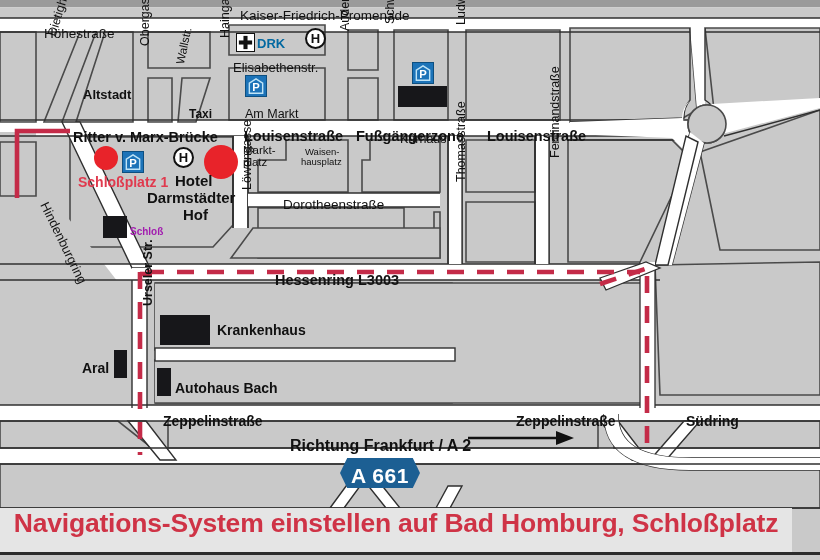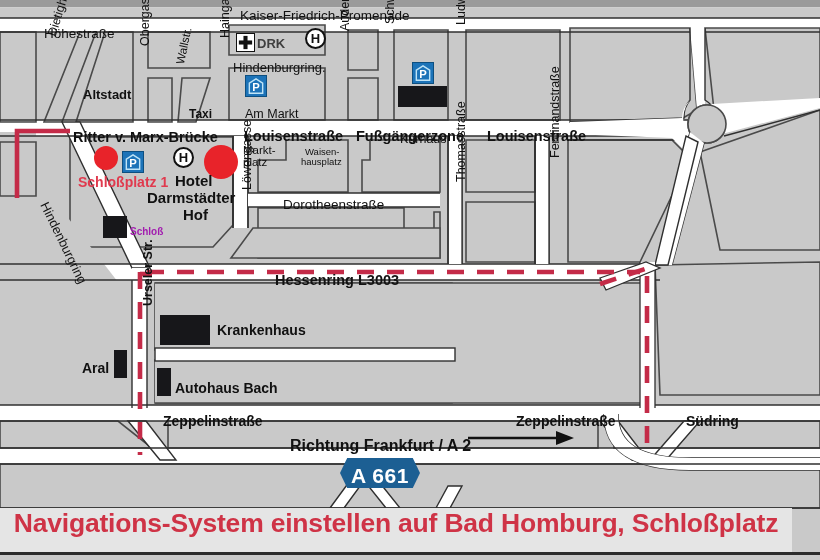--- a/index.html
+++ b/index.html
@@ -266,41 +266,41 @@
     <span>A 661</span>
   </div>
 
   <div id="labels">
       <div class="lbl" style="left: 44px; top: 9px; font-size: 13.5px; margin-top: 18px;">Höhestraße</div>
       <div class="lbl" style="left: 46px; top: 34px; font-size: 12.5px; transform-origin: 0px 0px; transform: rotate(-73deg);">Dietigheimer Str.</div>
       <div class="lbl" style="left: 139px; top: 46px; font-size: 12.5px; transform-origin: 0px 0px; transform: rotate(-90deg);">Obergasse</div>
       <div class="lbl" style="left: 175px; top: 63px; font-size: 11.5px; transform-origin: 0px 0px; transform: rotate(-78deg);">Wallstr.</div>
       <div class="lbl" style="left: 219px; top: 38px; font-size: 12.5px; transform-origin: 0px 0px; transform: rotate(-90deg);">Haingasse</div>
       <div class="lbl" style="left: 240px; top: 9px; font-size: 13.5px;">Kaiser-Friedrich-Promenade</div>
-      <div class="lbl" style="left: 233px; top: 61px; font-size: 13px;">Hindenburgring.</div>
+      <div class="lbl" style="left: 233px; top: 61px; font-size: 13px;">Elisabethenstr.</div>
       <div class="lbl" style="left: 339px; top: 31px; font-size: 12.5px; transform-origin: 0px 0px; transform: rotate(-90deg);">Audenstraße</div>
       <div class="lbl" style="left: 384px; top: 24px; font-size: 12.5px; transform-origin: 0px 0px; transform: rotate(-90deg);">Schwedenpfad</div>
       <div class="lbl" style="left: 455px; top: 25px; font-size: 12.5px; transform-origin: 0px 0px; transform: rotate(-90deg);">Ludwigstraße</div>
       <div class="lbl b" style="left: 73px; top: 130px; font-size: 14.5px;">Ritter v. Marx-Brücke</div>
       <div class="lbl b" style="left: 244px; top: 129px; font-size: 14.5px;">Louisenstraße</div>
       <div class="lbl b" style="left: 356px; top: 129px; font-size: 14.5px;">Fußgängerzone</div>
       <div class="lbl b" style="left: 487px; top: 129px; font-size: 14.5px;">Louisenstraße</div>
       <div class="lbl" style="left: 241px; top: 190px; font-size: 12.5px; transform-origin: 0px 0px; transform: rotate(-90deg);">Löwengasse</div>
       <div class="lbl" style="left: 283px; top: 198px; font-size: 13.5px;">Dorotheenstraße</div>
       <div class="lbl" style="left: 455px; top: 182px; font-size: 12.5px; transform-origin: 0px 0px; transform: rotate(-90deg);">Thomasstraße</div>
       <div class="lbl" style="left: 549px; top: 158px; font-size: 12.5px; transform-origin: 0px 0px; transform: rotate(-90deg);">Ferdinandstraße</div>
       <div class="lbl" style="left: 50px; top: 200px; font-size: 13px; transform-origin: 0px 0px; transform: rotate(64deg);">Hindenburgring</div>
       <div class="lbl b" style="left: 275px; top: 273px; font-size: 14.5px;">Hessenring  L3003</div>
       <div class="lbl b" style="left: 142px; top: 306px; font-size: 12.5px; transform-origin: 0px 0px; transform: rotate(-90deg);">Urseler Str.</div>
       <div class="lbl b" style="left: 163px; top: 414px; font-size: 14px;">Zeppelinstraße</div>
       <div class="lbl b" style="left: 516px; top: 414px; font-size: 14px;">Zeppelinstraße</div>
       <div class="lbl b" style="left: 686px; top: 414px; font-size: 14px;">Südring</div>
       <div class="lbl b" style="left: 83px; top: 88px; font-size: 13px; color: rgb(17, 17, 17);">Altstadt</div>
       <div class="lbl b" style="left: 189px; top: 108px; font-size: 12px; color: rgb(17, 17, 17);">Taxi</div>
-      <div class="lbl b" style="left: 257px; top: 37px; font-size: 13px; color: #404040;">DRK</div>
+      <div class="lbl b" style="left: 257px; top: 37px; font-size: 13px; color: #0369a1;">DRK</div>
       <div class="lbl" style="left: 245px; top: 108px; font-size: 12.5px; color: rgb(17, 17, 17);">Am Markt</div>
       <div class="lbl" style="left: 400px; top: 109px; font-size: 12.5px; color: rgb(17, 17, 17); margin-top: 24px;">Kurhaus</div>
       <div class="lbl" style="left: 243px; top: 145px; font-size: 11.5px; color: rgb(17, 17, 17);">Markt-</div>
       <div class="lbl" style="left: 243px; top: 157px; font-size: 11.5px; color: rgb(17, 17, 17);">platz</div>
       <div class="lbl" style="left: 305px; top: 147px; font-size: 9.5px; color: rgb(17, 17, 17);">Waisen-</div>
       <div class="lbl" style="left: 301px; top: 157px; font-size: 9.5px; color: rgb(17, 17, 17);">hausplatz</div>
       <div class="lbl b" style="left: 78px; top: 175px; font-size: 14px; color: rgb(224, 58, 78);">Schloßplatz 1</div>
       <div class="lbl b" style="left: 175px; top: 173px; font-size: 15px; color: rgb(17, 17, 17);">Hotel</div>
       <div class="lbl b" style="left: 147px; top: 190px; font-size: 15px; color: rgb(17, 17, 17);">Darmstädter</div>
       <div class="lbl b" style="left: 183px; top: 207px; font-size: 15px; color: rgb(17, 17, 17);">Hof</div>

